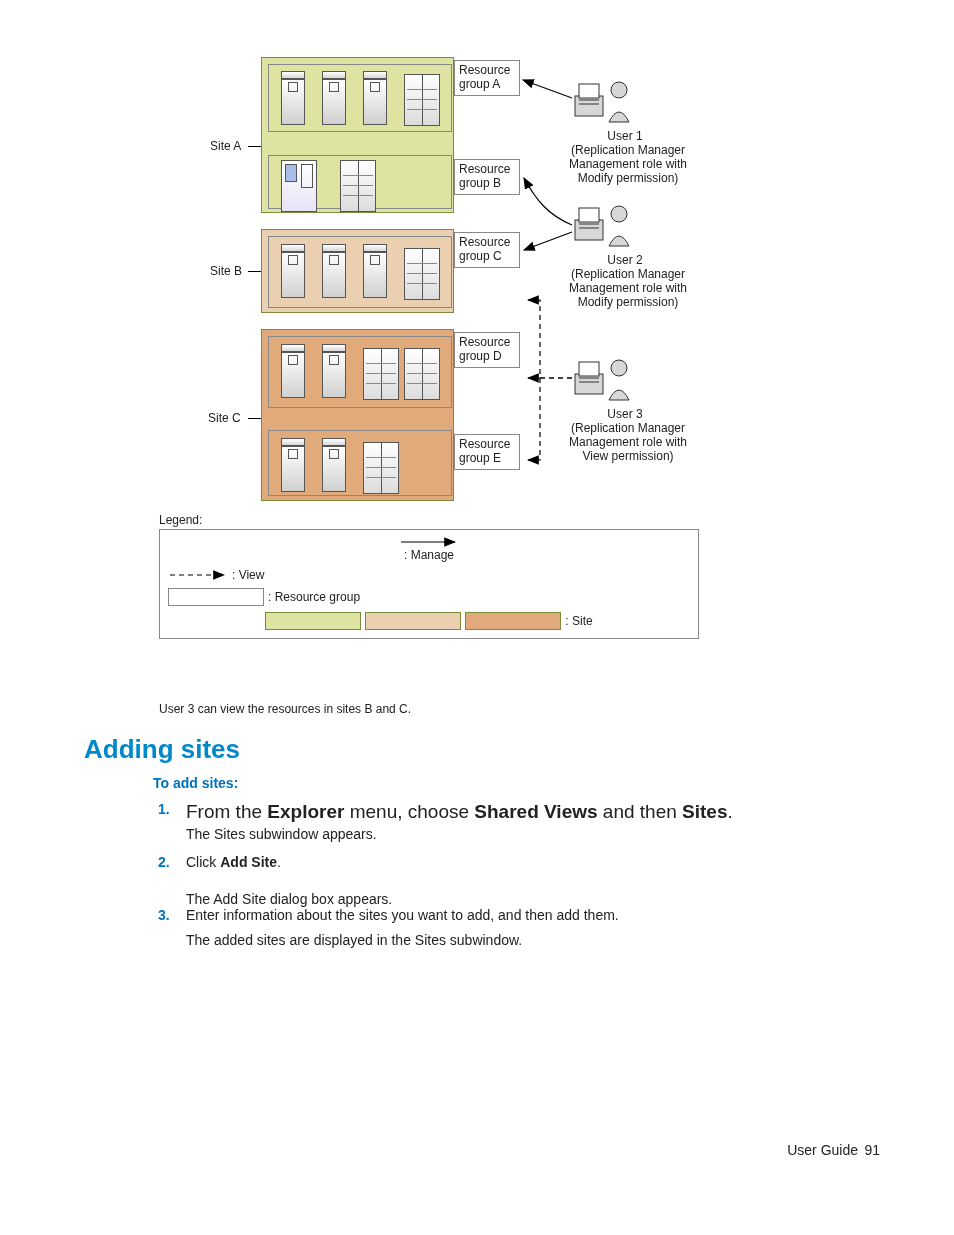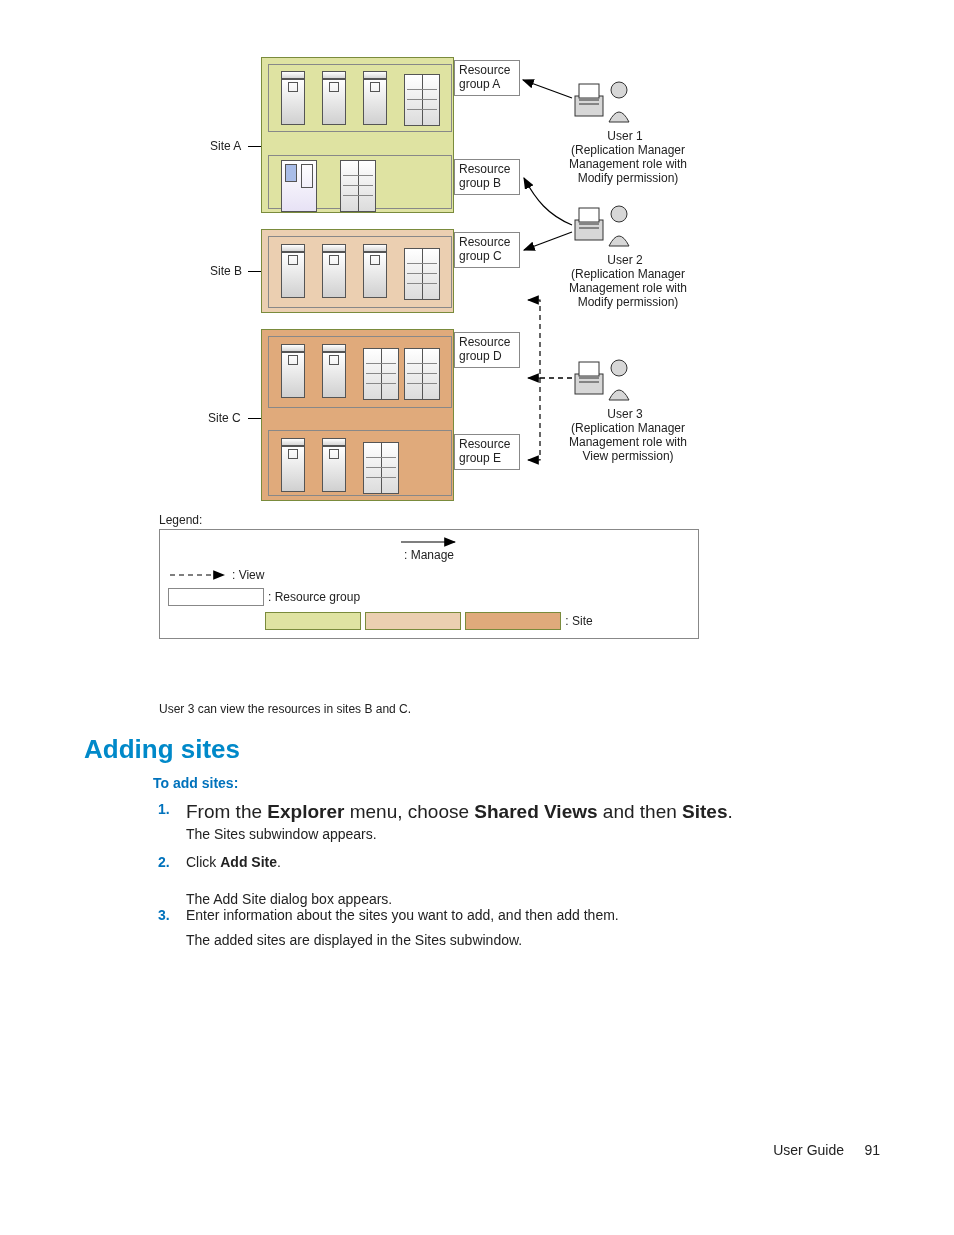--- a/index.html
+++ b/index.html
@@ -329,16 +329,16 @@
   <div class="abs step-num" style="left:158px; top:854px; font-size:14px;">2.</div>
   <div class="abs" style="left:186px; top:854px; font-size:14px;">
     <span>Click </span><b>Add Site</b><span>.</span>
   </div>
   <div class="abs" style="left:186px; top:879px; font-size:14px;margin-top:12px;">The Add Site dialog box appears.</div>
 
   <div class="abs step-num" style="left:158px; top:907px; font-size:14px;">3.</div>
   <div class="abs" style="left:186px; top:907px; font-size:14px;">Enter information about the sites you want to add, and then add them.</div>
   <div class="abs" style="left:186px; top:932px; font-size:14px;">The added sites are displayed in the Sites subwindow.</div>
 
-  <div class="abs footer" style="right:110px; top:1142px;">User Guide</div>
+  <div class="abs footer" style="right:96px; top:1142px;">User Guide</div>
   <div class="abs footer" style="right:74px; top:1142px;">91</div>
 
 </div>
 
 </body></html>

